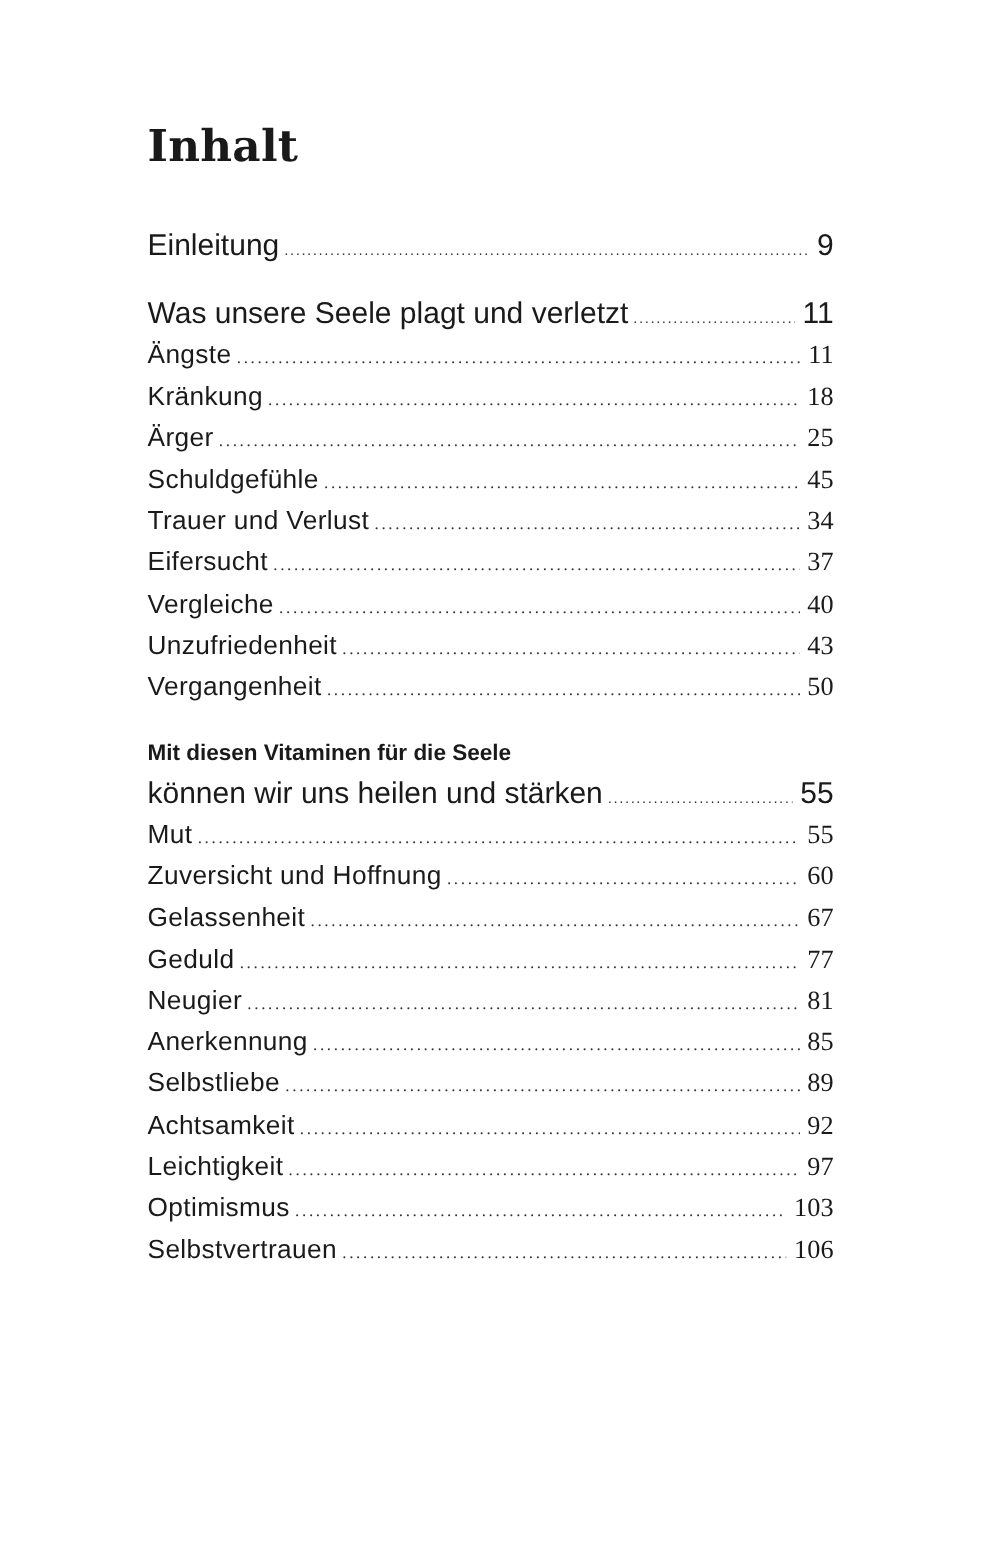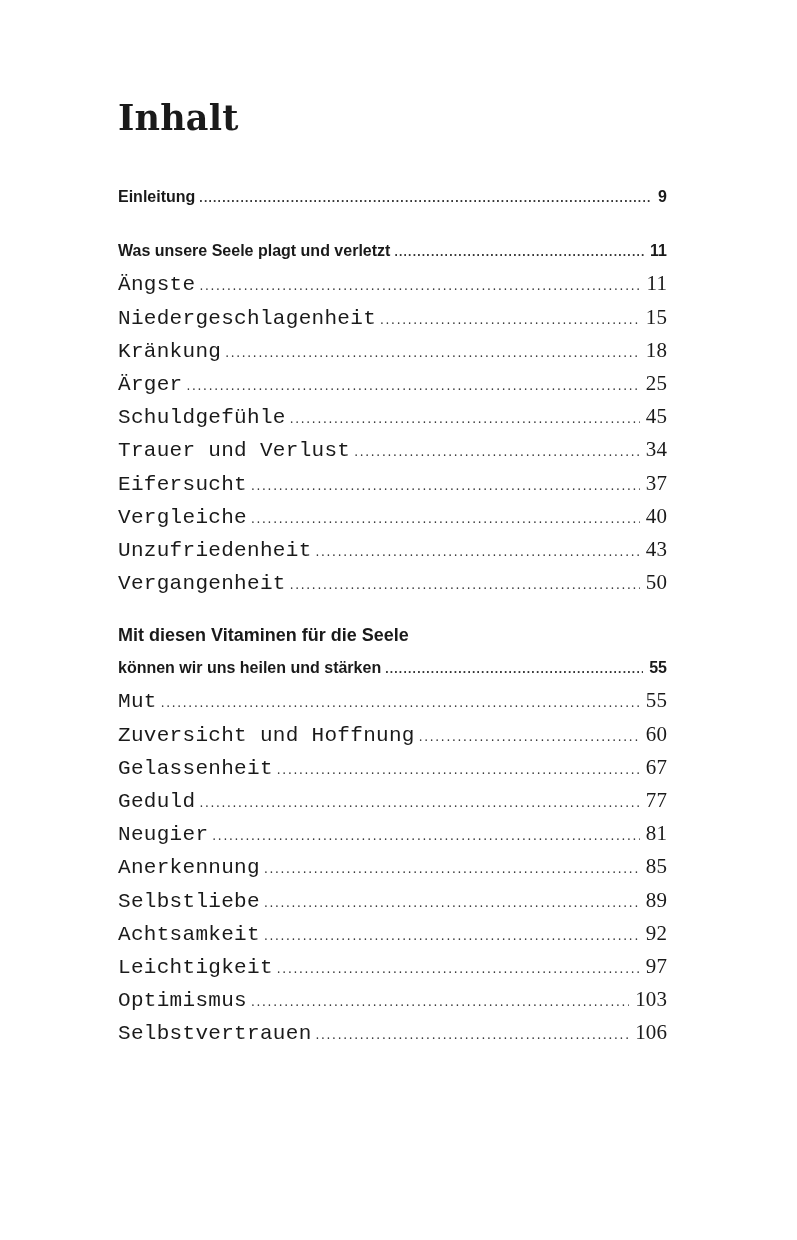--- a/index.html
+++ b/index.html
@@ -50,31 +50,31 @@
       content: ". . . . . . . . . . . . . . . . . . . . . . . . . . . . . . . . . . . . . . . . . . . . . . . . . . . . . . . . . . . . . . . . . . . . . . . . . . . . . . . . . . . . . . . . . . . . . . . . . . . . . . . . . . . . . . . . . . . . . . . . . . . . . . . . . .";
       letter-spacing: -1.05px;
     }
     .row .page-num {
       flex: 0 0 auto;
       padding-left: 6px;
       text-align: right;
     }
     .row.chapter {
       font-family: "Liberation Sans", sans-serif;
-      font-weight: bold;
-      font-size: 16px;
+      font-weight: normal;
+      font-size: 24px;
     }
     .row.entry {
       font-family: "DejaVu Serif", serif;
       font-size: 18.5px;
       font-weight: normal;
       letter-spacing: 0.1px;
     }
     .row.entry .label {
-      font-family: Liberation Mono, monospace;
+      font-family: Liberation Sans, sans-serif;
       font-size: 21px;
       letter-spacing: 0.3px;
     }
     .row.entry .page-num {
       font-family: "Liberation Serif", serif;
       font-size: 21px;
     }
     .chapter-multi {
       font-family: "Liberation Sans", sans-serif;
       font-weight: bold;
@@ -104,25 +104,20 @@
   <div class="row chapter">
     <span class="label">Was unsere Seele plagt und verletzt</span>
     <span class="dots"></span>
     <span class="page-num">11</span>
   </div>
 
   <div class="row entry">
     <span class="label">Ängste</span>
     <span class="dots"></span>
     <span class="page-num">11</span>
-  </div>
-  <div class="row entry">
-    <span class="label">Niedergeschlagenheit</span>
-    <span class="dots"></span>
-    <span class="page-num">15</span>
   </div>
   <div class="row entry">
     <span class="label">Kränkung</span>
     <span class="dots"></span>
     <span class="page-num">18</span>
   </div>
   <div class="row entry">
     <span class="label">Ärger</span>
     <span class="dots"></span>
     <span class="page-num">25</span>

